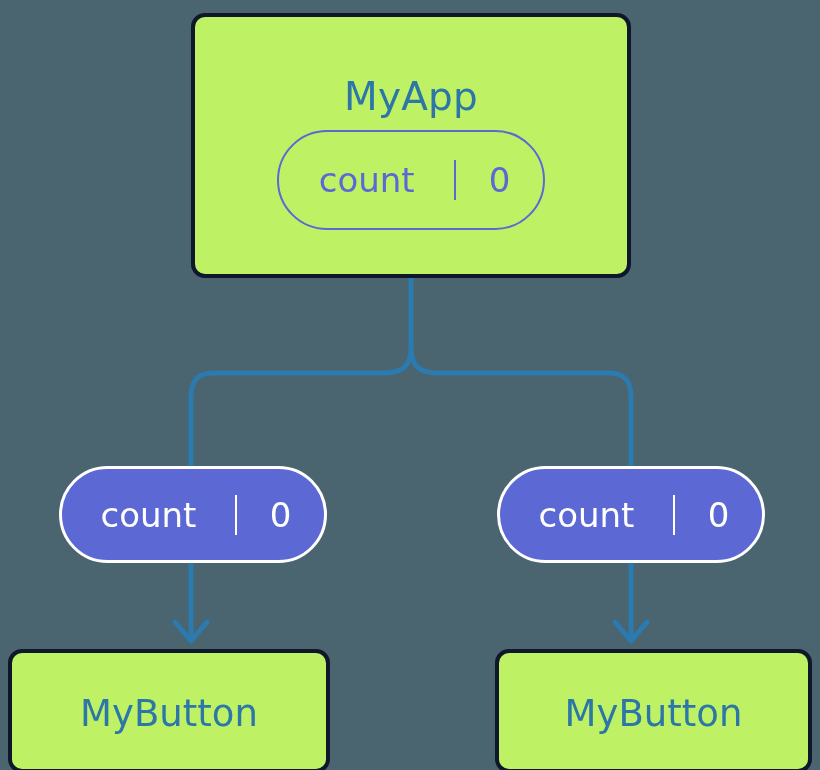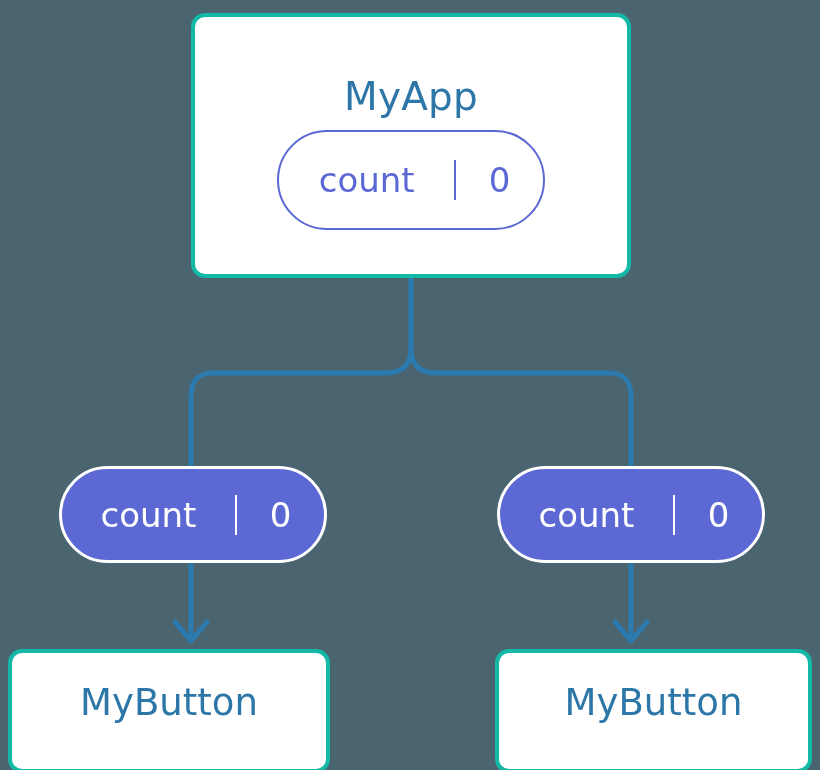--- a/index.html
+++ b/index.html
@@ -24,22 +24,22 @@
     top: 0;
     width: 820px;
     height: 770px;
     pointer-events: none;
   }
 
   
   .node-box {
     position: absolute;
     box-sizing: border-box;
-    background: #ffffff;
-    border: 4px solid #14b8a6;
+    background: #bef264;
+    border: 4px solid #0f172a;
     border-radius: 14px;
   }
   .node-title {
     position: absolute;
     left: 0;
     right: 0;
     text-align: center;
     color: #2d76a8;
     font-weight: 400;
     white-space: nowrap;
@@ -59,21 +59,21 @@
   }
 
   
   .button-box {
     height: 124px;
     border-radius: 14px;
   }
   #button-box-left  { left: 8px;   top: 649px; width: 322px; }
   #button-box-right { left: 495px; top: 649px; width: 317px; }
   .button-title {
-    top: 28px;
+    top: 39px;
     font-size: 37px;
   }
 
   
   .pill {
     position: absolute;
     box-sizing: border-box;
     display: flex;
     align-items: center;
     border-radius: 999px;

